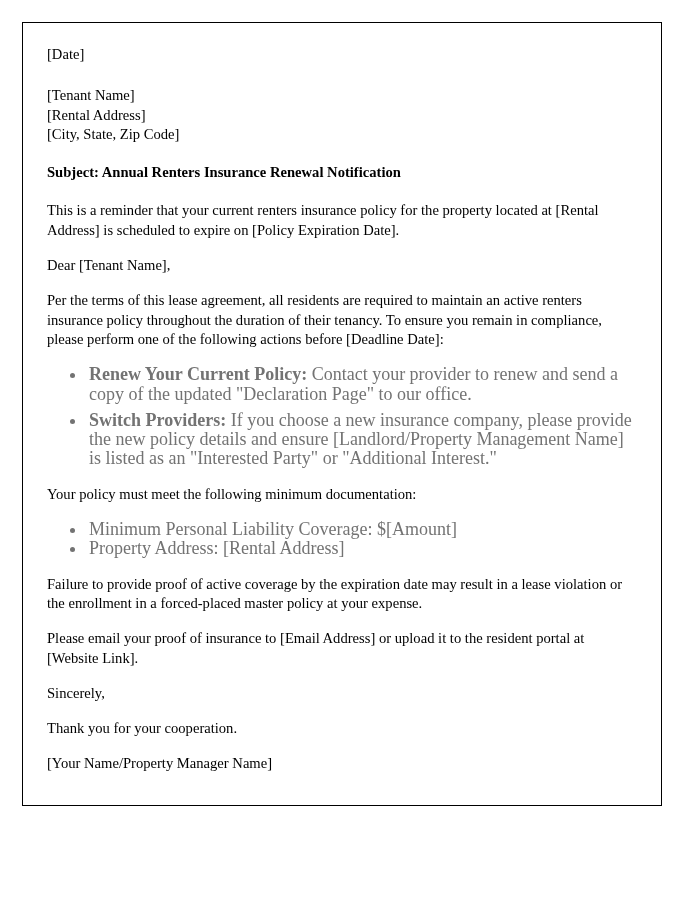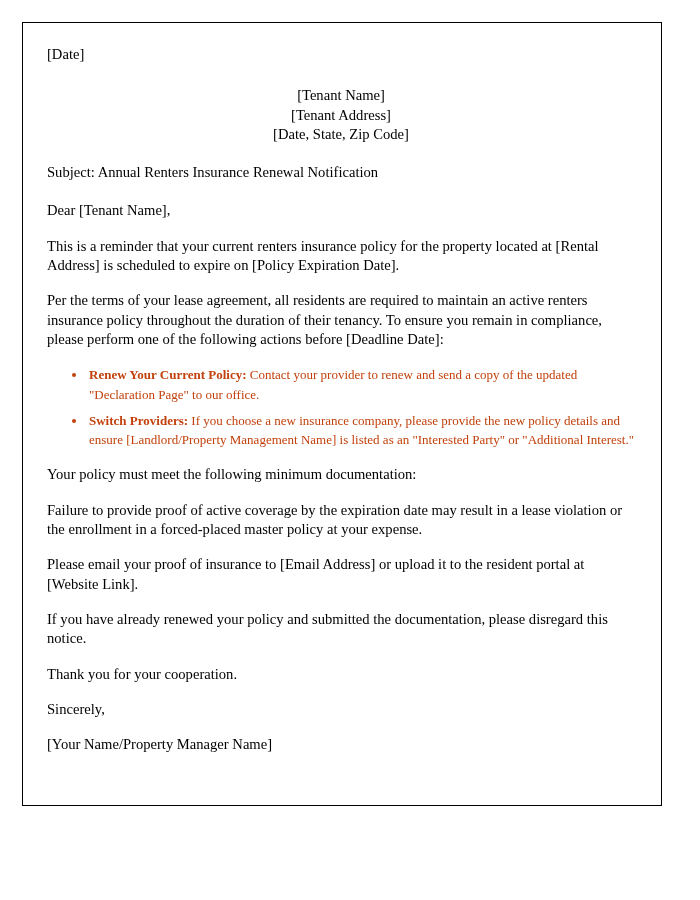--- a/index.html
+++ b/index.html
@@ -37,35 +37,34 @@
     color: #000000;
   }
   .blk {
     margin-bottom: 16px;
   }
   .date-line {
     margin-bottom: 22px;
   }
   .addr-block {
     margin-bottom: 19px;
-    text-align: center;
   }
   .subject {
-    font-weight: normal;
+    font-weight: bold;
     margin-bottom: 19px;
   }
   ul {
     margin: 0 0 16px 0;
     padding-left: 40px;
     list-style-type: disc;
   }
   li {
-    font-size: 13px;
+    font-size: 18px;
     line-height: 19.3px;
-    color: #c2410c;
+    color: #737373;
     margin-bottom: 0;
     padding-left: 2px;
   }
   .bullets-spaced li + li {
     margin-top: 7px;
   }
   b {
     font-weight: bold;
   }
   .sig-block p {
@@ -75,49 +74,52 @@
 </head>
 <body>
 
 <div class="page">
   <div class="content">
 
     <p class="date-line">[Date]</p>
 
     <div class="addr-block">
       <p>[Tenant Name]</p>
-      <p>[Tenant Address]</p>
-      <p>[Date, State, Zip Code]</p>
+      <p>[Rental Address]</p>
+      <p>[City, State, Zip Code]</p>
     </div>
 
     <p class="subject">Subject: Annual Renters Insurance Renewal Notification</p>
 
+    <p class="blk">This is a reminder that your current renters insurance policy for the property located at [Rental Address] is scheduled to expire on [Policy Expiration Date].</p>
+
     <p class="blk">Dear [Tenant Name],</p>
 
-    <p class="blk">This is a reminder that your current renters insurance policy for the property located at [Rental Address] is scheduled to expire on [Policy Expiration Date].</p>
-
-    <p class="blk">Per the terms of your lease agreement, all residents are required to maintain an active renters insurance policy throughout the duration of their tenancy. To ensure you remain in compliance, please perform one of the following actions before [Deadline Date]:</p>
+    <p class="blk">Per the terms of this lease agreement, all residents are required to maintain an active renters insurance policy throughout the duration of their tenancy. To ensure you remain in compliance, please perform one of the following actions before [Deadline Date]:</p>
 
     <ul class="bullets-spaced">
       <li><b>Renew Your Current Policy:</b><span> Contact your provider to renew and send a copy of the updated "Declaration Page" to our office.</span></li>
       <li><b>Switch Providers:</b><span> If you choose a new insurance company, please provide the new policy details and ensure [Landlord/Property Management Name] is listed as an "Interested Party" or "Additional Interest."</span></li>
     </ul>
 
     <p class="blk">Your policy must meet the following minimum documentation:</p>
 
+    <ul>
+      <li>Minimum Personal Liability Coverage: $[Amount]</li>
+      <li>Property Address: [Rental Address]</li>
+    </ul>
 
     <p class="blk">Failure to provide proof of active coverage by the expiration date may result in a lease violation or the enrollment in a forced-placed master policy at your expense.</p>
 
     <p class="blk">Please email your proof of insurance to [Email Address] or upload it to the resident portal at [Website Link].</p>
 
-    <p class="blk">If you have already renewed your policy and submitted the documentation, please disregard this notice.</p>
+
+    <p class="blk">Sincerely,</p>
 
     <p class="blk">Thank you for your cooperation.</p>
-
-    <p class="blk">Sincerely,</p>
 
     <div class="sig-block">
       <p>[Your Name/Property Manager Name]</p>
 
     </div>
 
   </div>
 </div>
 
 </body></html>

